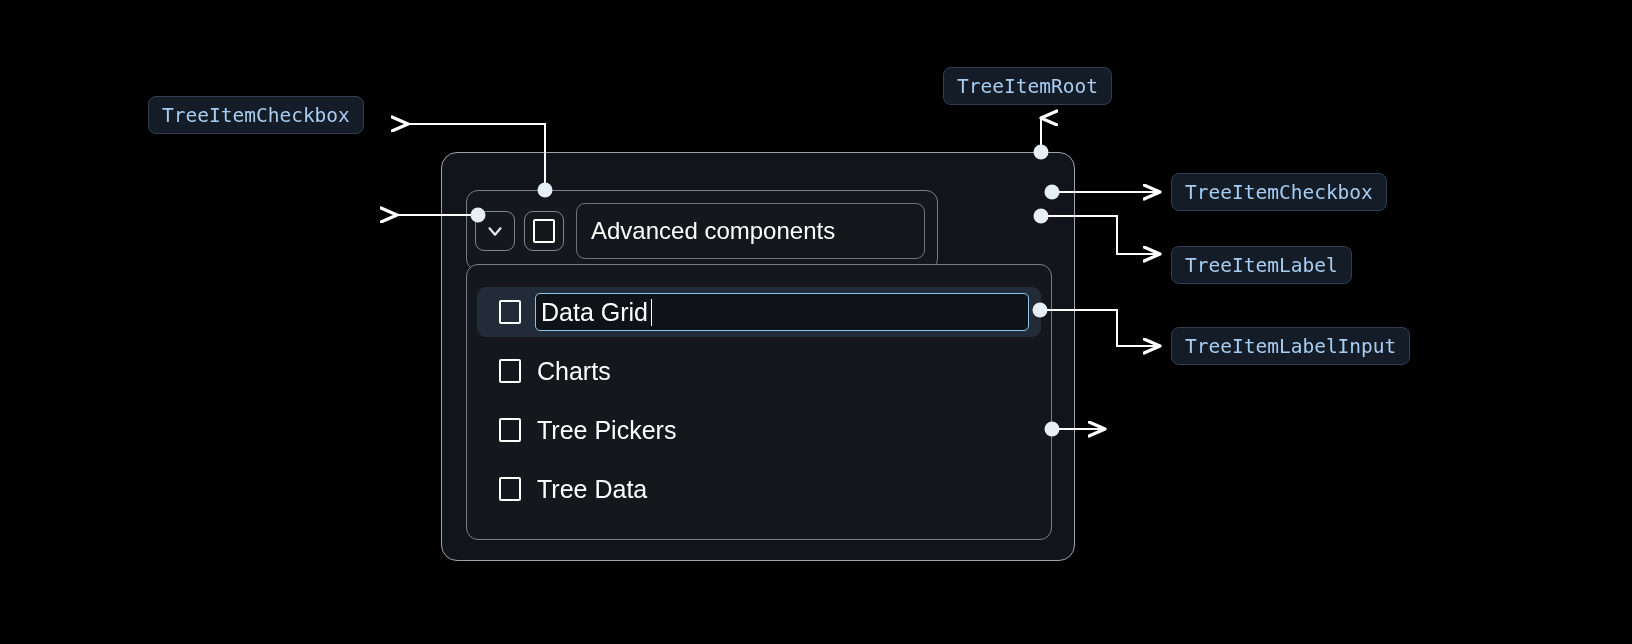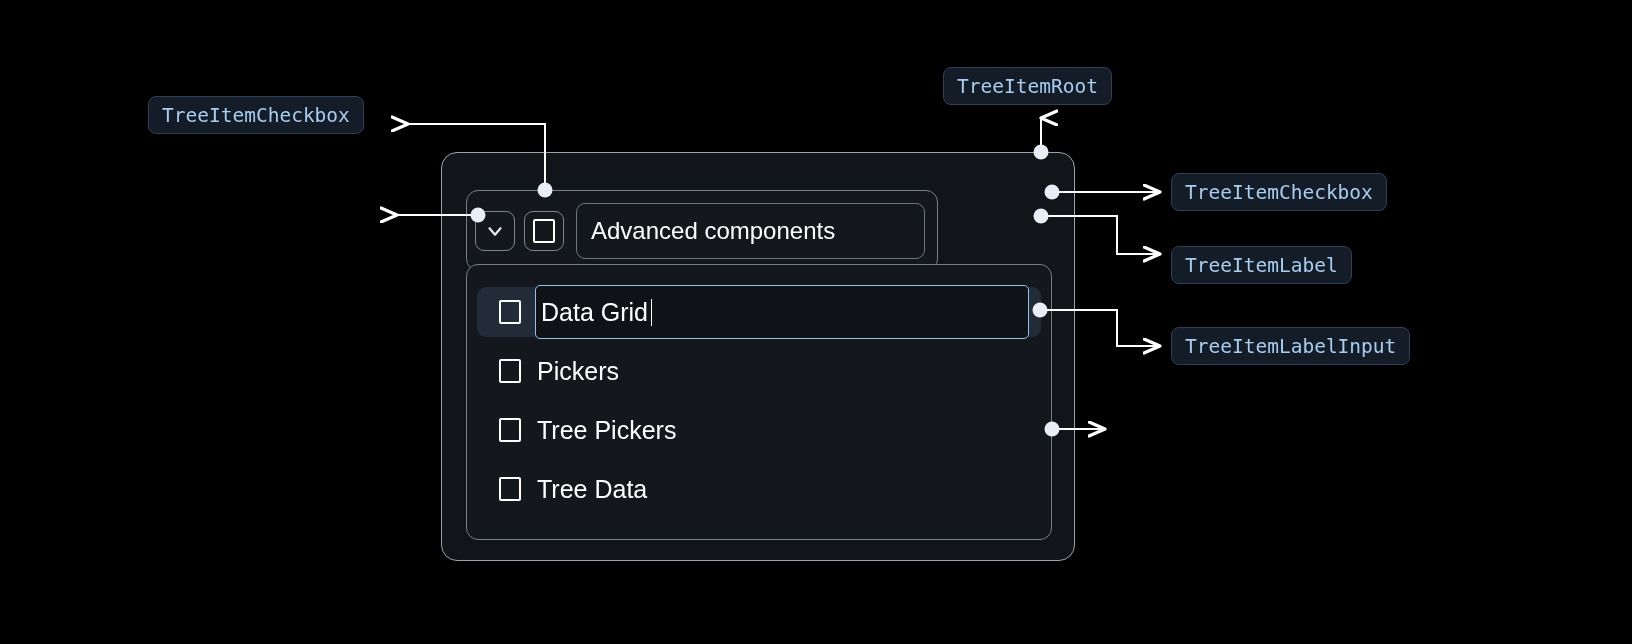--- a/index.html
+++ b/index.html
@@ -182,21 +182,21 @@
   .row-label {
     margin-left: 16px;
     color: #ffffff;
     font-size: 25px;
     line-height: 1;
   }
 
   #tree-item-label-input {
     margin-left: 14px;
     flex: 1 1 auto;
-    height: 54px;
+    height: 38px;
     box-sizing: border-box;
     border: 1.6px solid #8ec2ef;
     border-radius: 5px;
     background: #0f1318;
     display: flex;
     align-items: center;
     padding-left: 5px;
     margin-right: 12px;
     text-align: right;
   }
@@ -266,21 +266,21 @@
       <div class="child-row editing">
         <span class="row-cb"></span>
         <div id="tree-item-label-input">
           <span class="ival">Data Grid</span>
           <span class="caret"></span>
         </div>
       </div>
 
       <div class="child-row">
         <span class="row-cb"></span>
-        <span class="row-label">Pickers</span>
+        <span class="row-label">Charts</span>
       </div>
 
       <div class="child-row">
         <span class="row-cb"></span>
         <span class="row-label">Tree Pickers</span>
       </div>
 
       <div class="child-row">
         <span class="row-cb"></span>
         <span class="row-label">Tree Data</span>

